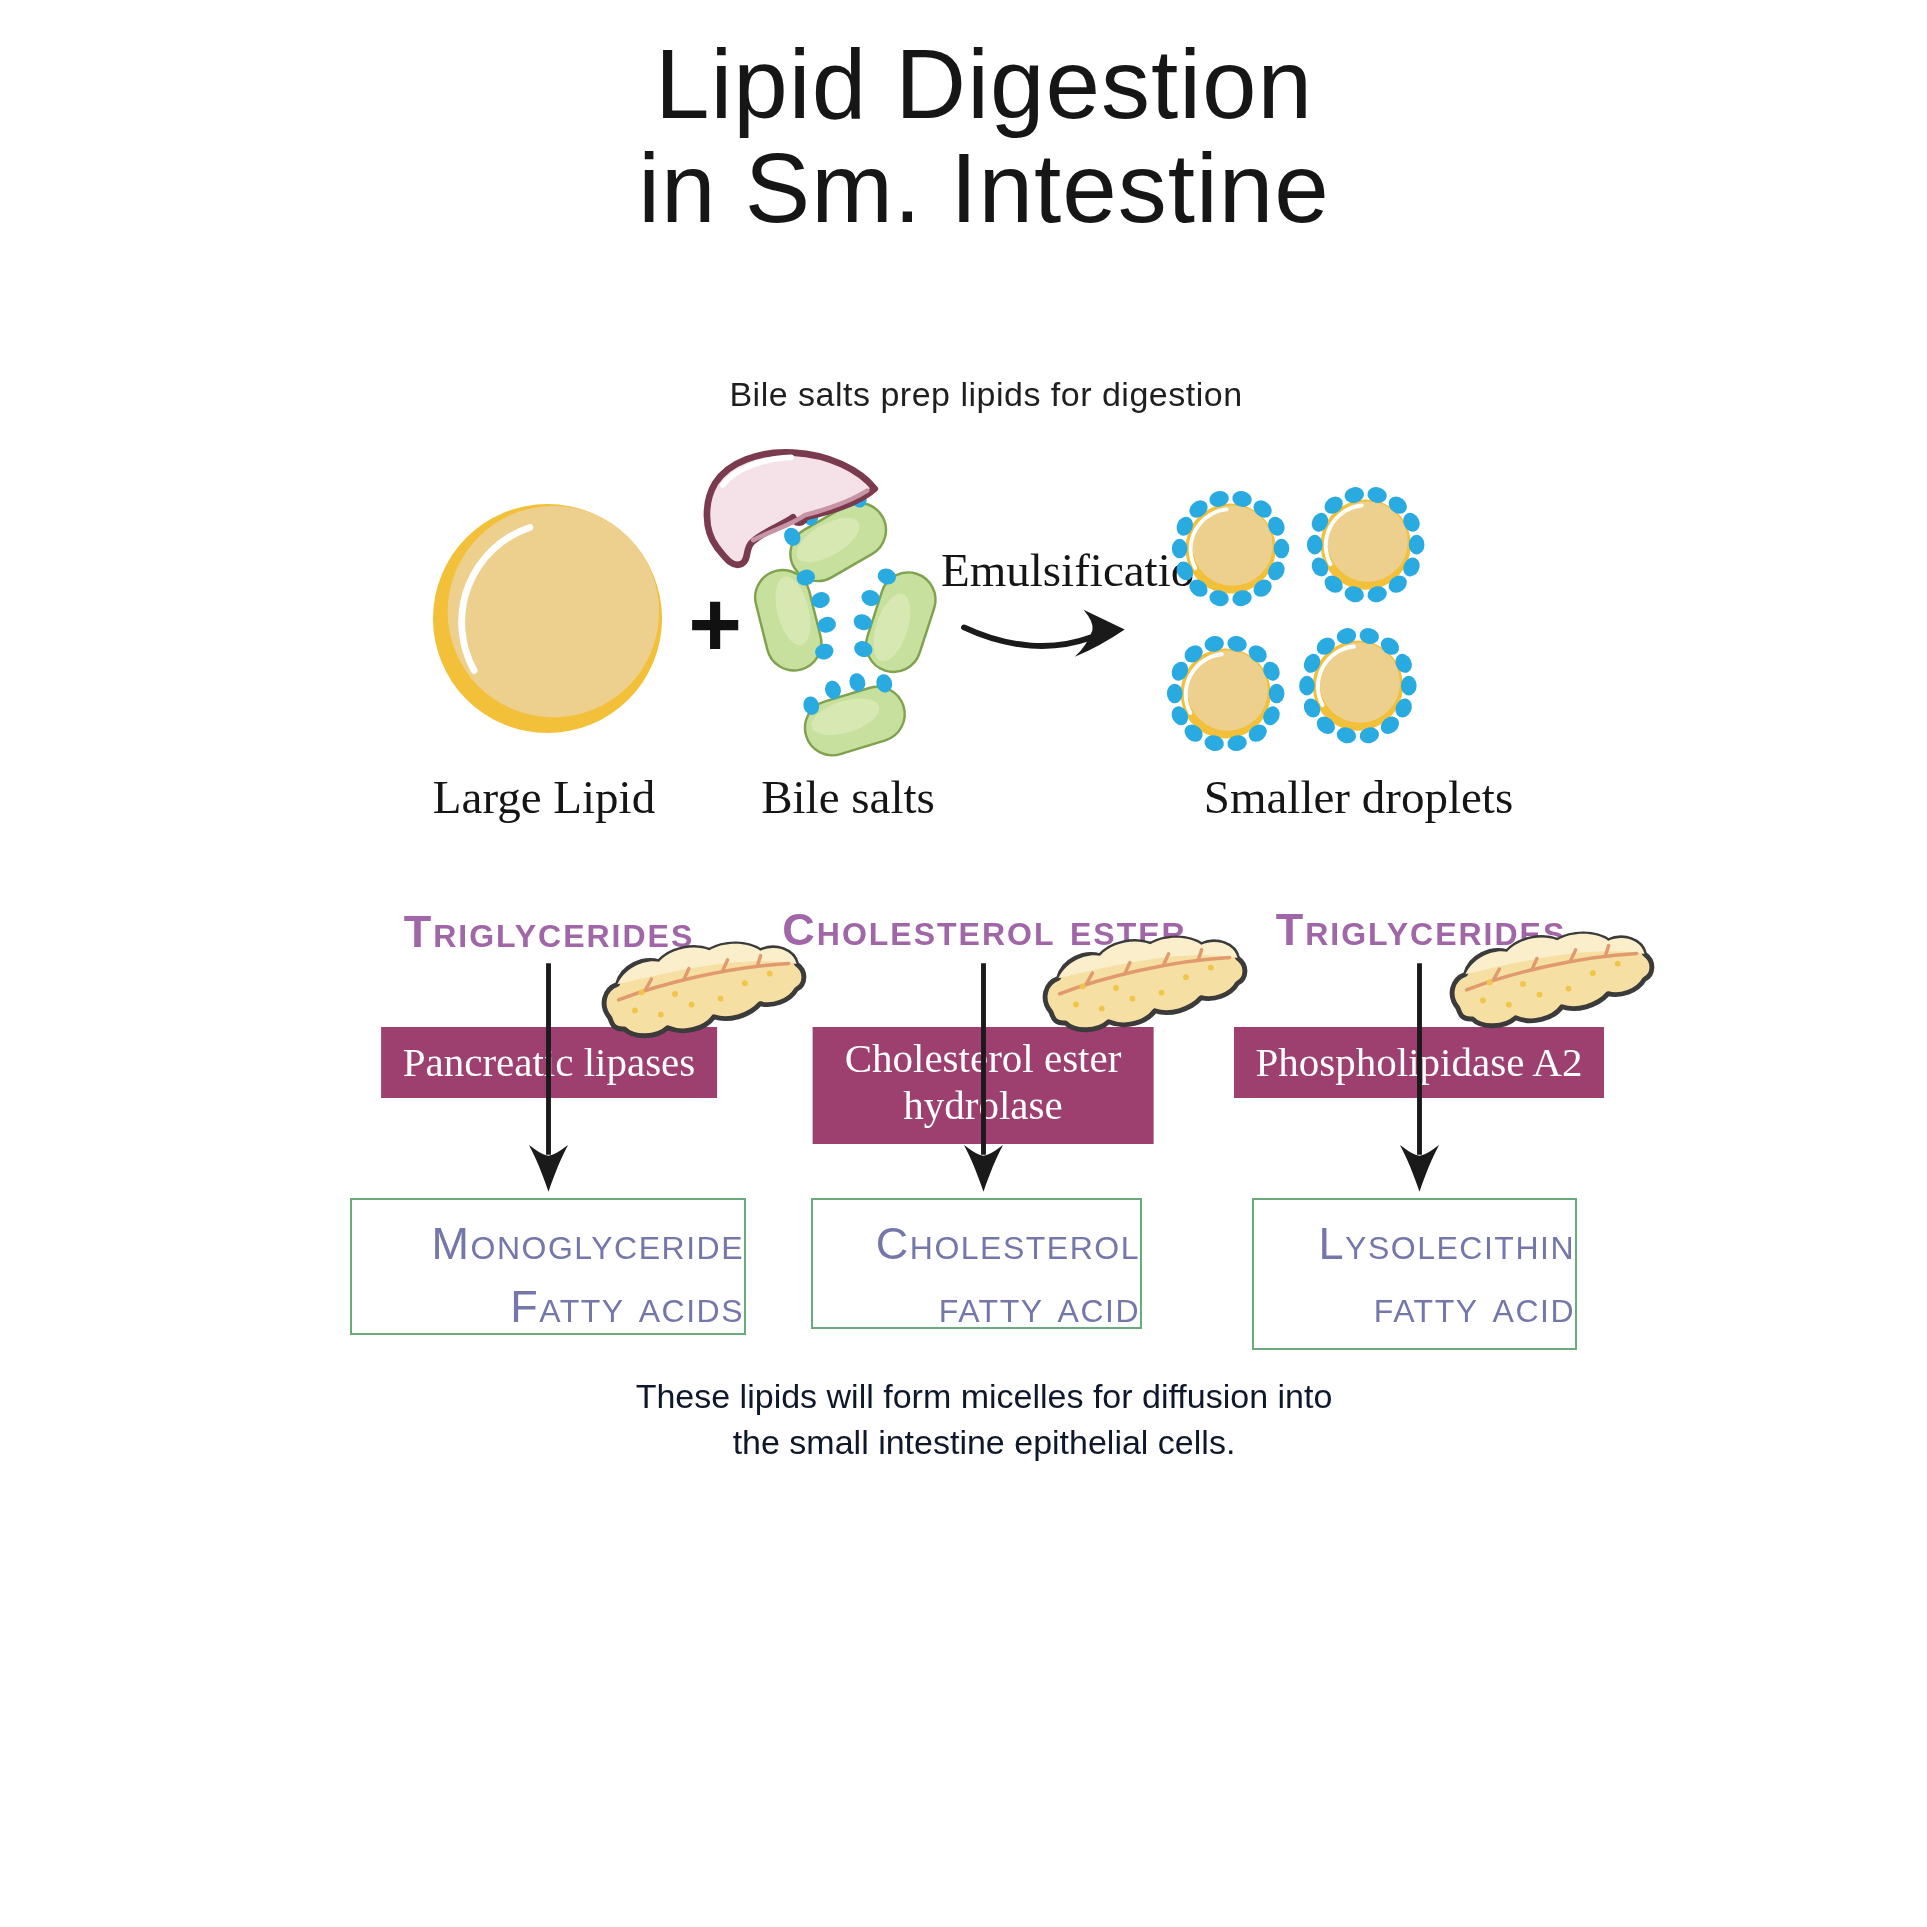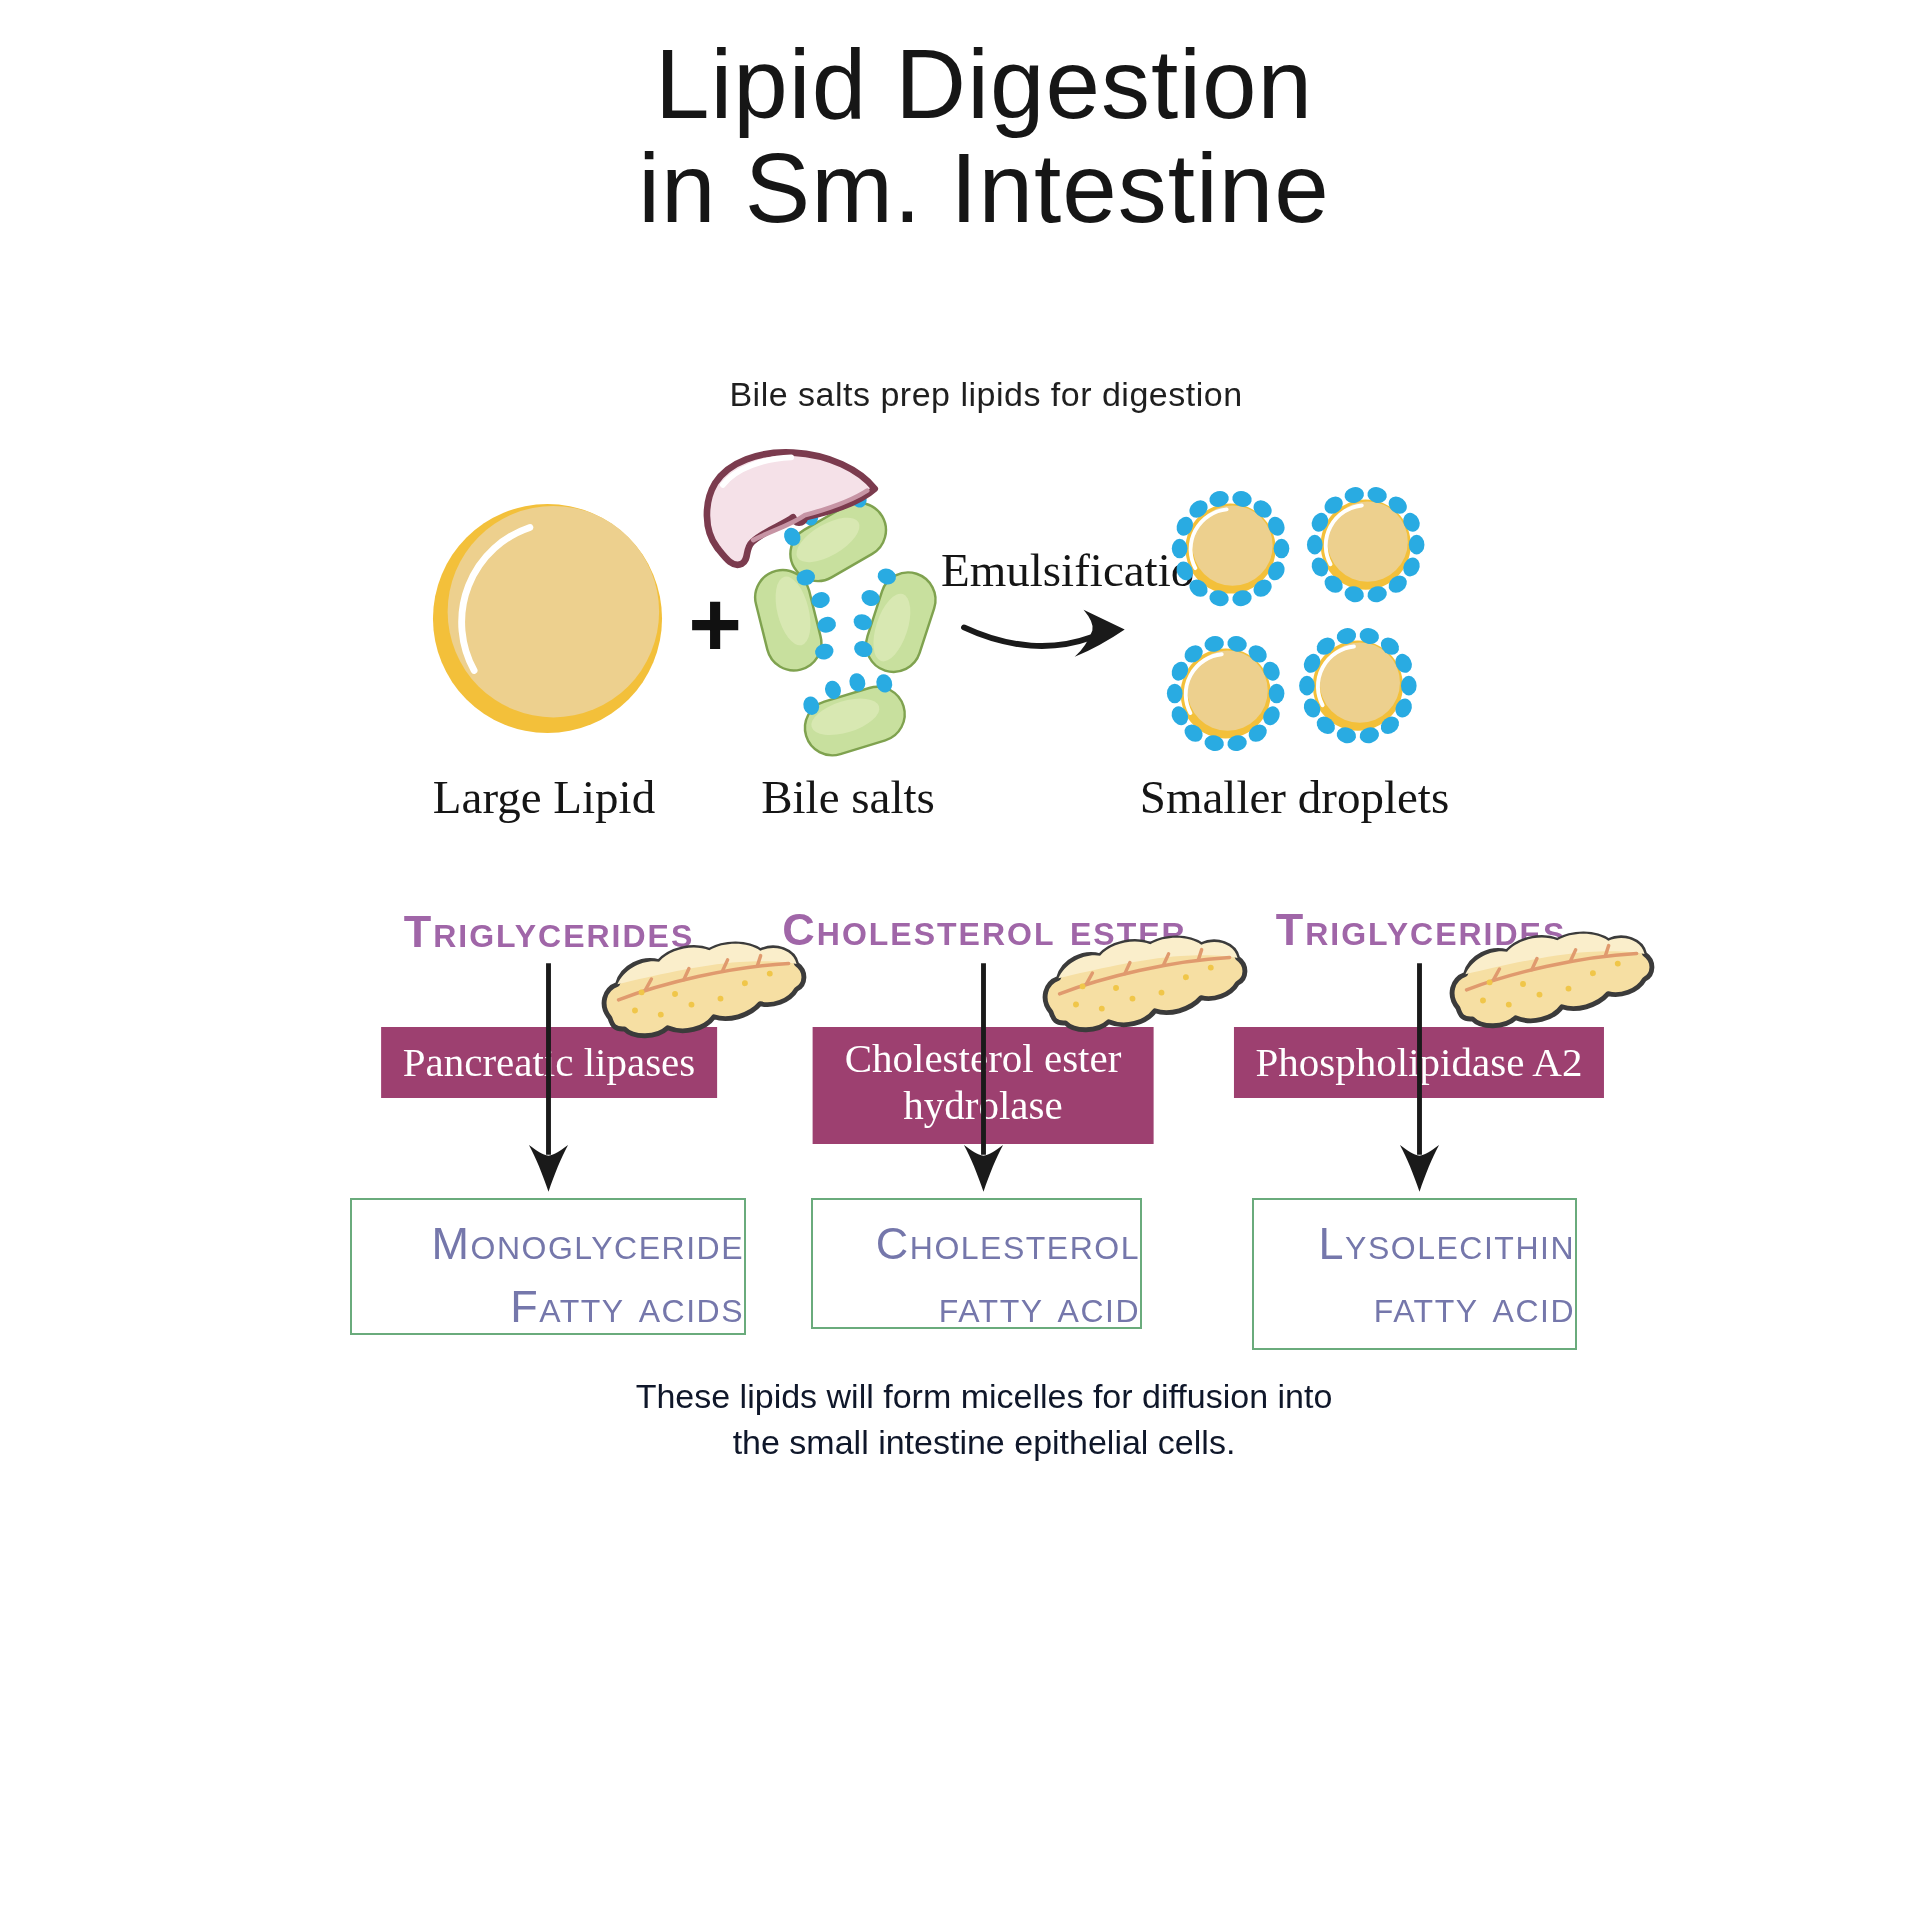--- a/index.html
+++ b/index.html
@@ -223,21 +223,21 @@
 
   <svg class="abs" style="left:1157px;top:480px" width="294" height="284" viewBox="0 0 300 290">
     <use href="#droplet" transform="translate(75,70)"></use>
     <use href="#droplet" transform="translate(213,66)"></use>
     <use href="#droplet" transform="translate(70,218)"></use>
     <use href="#droplet" transform="translate(205,210)"></use>
   </svg>
 
   <div class="abs serif-label center" style="left:397px;top:772px;width:294px">Large Lipid</div>
   <div class="abs serif-label center" style="left:701px;top:772px;width:294px">Bile salts</div>
-  <div class="abs serif-label center" style="left:1128px;top:772px;width:333px">Smaller droplets</div>
+  <div class="abs serif-label center" style="left:1192px;top:772px;width:333px">Smaller droplets</div>
 
   <div class="abs pathway-heading center" style="left:363px;top:906px;width:372px">Triglycerides</div>
   <svg class="abs arrow-col" style="left:527px;top:963px" width="43" height="231" viewBox="0 0 44 236">
       <use href="#down-arrow"></use>
     </svg>
   <div class="abs enzyme-box one-line" style="left:549px">Pancreatic lipases</div>
   <svg class="abs pancreas-svg" style="left:588px;top:933px" width="230" height="123" viewBox="0 0 235 125">
     <use href="#pancreas" transform="translate(117,62) rotate(-4)"></use>
   </svg>
   <div class="abs product-box" style="left:350px;width:396px;height:137px">

